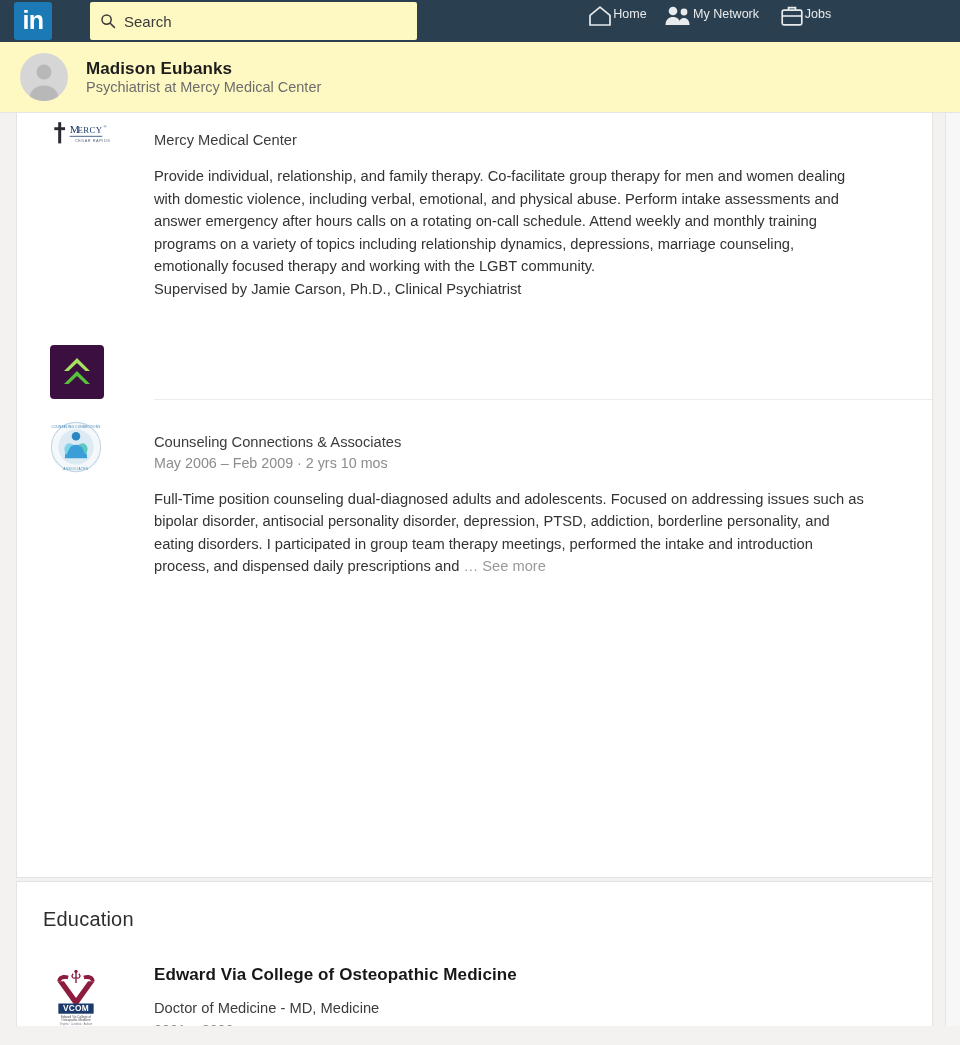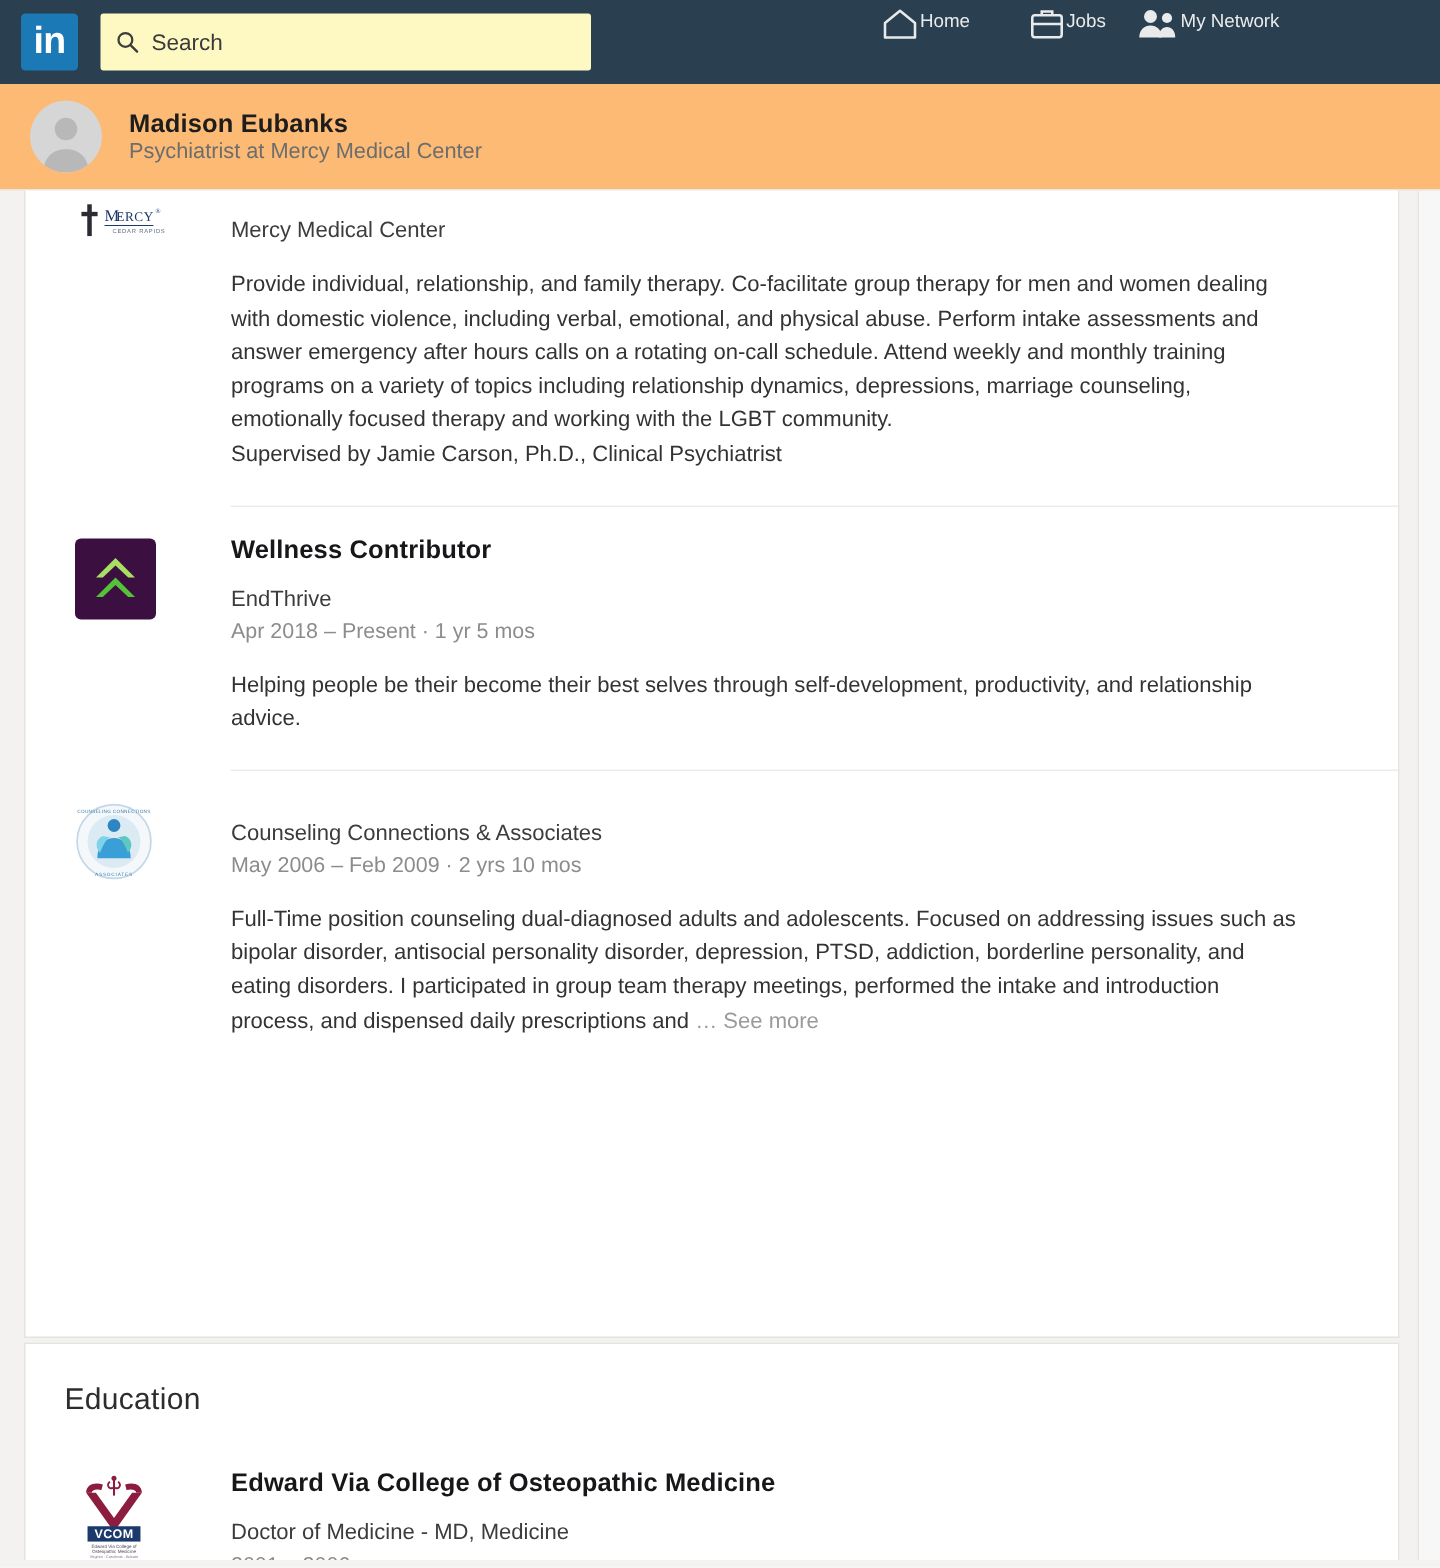--- a/index.html
+++ b/index.html
@@ -9,26 +9,27 @@
     height: 1045px;
     overflow: hidden;
     background: #f3f2f1;
     font-family: "Liberation Sans", sans-serif;
     -webkit-font-smoothing: antialiased;
   }
 
   
   .topbar {
     position: relative;
-    height: 56px;
+    height: 42px;
     background: #2a3f4f;
     display: flex;
     align-items: center;
     padding: 0 0 0 14px;
     overflow: hidden;
+    gap: 23px;
   }
 
   .li-logo {
     width: 38px; height: 38px;
     background: #1b7ab5;
     border-radius: 3px;
     display: flex; align-items: center; justify-content: center;
     flex: 0 0 auto;
     color: #ffffff;
     font-weight: bold;
@@ -78,21 +79,21 @@
   .nav-item .lbl {
     font-size: 12.5px;
     margin-top: 4px;
     white-space: nowrap;
     color: #e9ebed;
   }
 
   
   .idbar {
     height: 71px;
-    background: #fdba74;
+    background: #fef9c3;
     display: flex;
     align-items: center;
     padding-left: 20px;
     border-bottom: 1px solid #e6e5e4;
   }
   .avatar {
     width: 48px; height: 48px;
     border-radius: 50%;
     background: #d6d6d6;
     display: flex; align-items: flex-end; justify-content: center;
@@ -224,43 +225,43 @@
 
   <div class="nav-items">
 
     <div class="nav-item">
       <span class="ic">
         <svg viewBox="0 0 26 24" width="26" height="24">
           <path d="M3 11.4 L13 3.2 L23 11.4 L23 21 L3 21 Z" fill="none" stroke="#e8eaec" stroke-width="1.7" stroke-linejoin="round"></path>
         </svg>
       </span>
       <span class="lbl">Home</span>
-    </div>
-
-    <div class="nav-item">
-      <span class="ic">
-        <svg viewBox="0 0 26 24" width="26" height="24">
-          <path d="M9.5 6 L9.5 3.6 L16.5 3.6 L16.5 6" fill="none" stroke="#e8eaec" stroke-width="1.7"></path>
-          <rect x="3.2" y="6.2" width="19.6" height="14.6" rx="1.6" fill="none" stroke="#e8eaec" stroke-width="1.7"></rect>
-          <line x1="3.2" y1="12" x2="22.8" y2="12" stroke="#e8eaec" stroke-width="1.6"></line>
-        </svg>
-      </span>
-      <span class="lbl">Jobs</span>
     </div>
 
     <div class="nav-item">
       <span class="ic">
         <svg viewBox="0 0 30 24" width="30" height="24">
           <circle cx="10" cy="7" r="4.3" fill="#e8eaec"></circle>
           <path d="M2.5 21 C2.5 15.6 6 13 10 13 C14 13 17.5 15.6 17.5 21 Z" fill="#e8eaec"></path>
           <circle cx="21" cy="8" r="3.4" fill="#e8eaec"></circle>
           <path d="M15.5 21 C15.5 16.4 18 14 21 14 C24 14 26.5 16.4 26.5 21 Z" fill="#e8eaec"></path>
         </svg>
       </span>
       <span class="lbl">My Network</span>
+    </div>
+
+    <div class="nav-item">
+      <span class="ic">
+        <svg viewBox="0 0 26 24" width="26" height="24">
+          <path d="M9.5 6 L9.5 3.6 L16.5 3.6 L16.5 6" fill="none" stroke="#e8eaec" stroke-width="1.7"></path>
+          <rect x="3.2" y="6.2" width="19.6" height="14.6" rx="1.6" fill="none" stroke="#e8eaec" stroke-width="1.7"></rect>
+          <line x1="3.2" y1="12" x2="22.8" y2="12" stroke="#e8eaec" stroke-width="1.6"></line>
+        </svg>
+      </span>
+      <span class="lbl">Jobs</span>
     </div>
 
 
     <div class="nav-item">
       
       
     </div>
 
   </div>
 </div>
@@ -304,26 +305,20 @@
     </div>
 
     <div class="entry">
       <div class="logo-col">
         <div class="endthrive-logo">
           <svg viewBox="0 0 40 40" width="40" height="40">
             <path d="M20 6 L33 19 L28.5 19 L20 11 L11.5 19 L7 19 Z" fill="#a8e063"></path>
             <path d="M20 19 L33 32 L28.5 32 L20 24 L11.5 32 L7 32 Z" fill="#55c23a"></path>
           </svg>
         </div>
-      </div>
-      <div class="entry-body">
-        <div class="etitle">Wellness Contributor</div>
-        <div class="eorg">EndThrive</div>
-        <div class="edates">Apr 2018 – Present · 1 yr 5 mos</div>
-        <div class="edesc"><span>Helping people be their become their best selves through self-development, productivity, and relationship advice.</span><span class="see-more"></span></div>
       </div>
     </div>
 
     <div class="entry">
       <div class="logo-col">
         <div class="logo-box">
           <svg viewBox="0 0 56 56" width="52" height="52">
             <circle cx="28" cy="28" r="26.5" fill="#f4f8fb" stroke="#c3d7e6" stroke-width="1.2"></circle>
             <circle cx="28" cy="28" r="19" fill="#dceaf4"></circle>
             <circle cx="28" cy="16.5" r="4.6" fill="#2d86c4"></circle>

